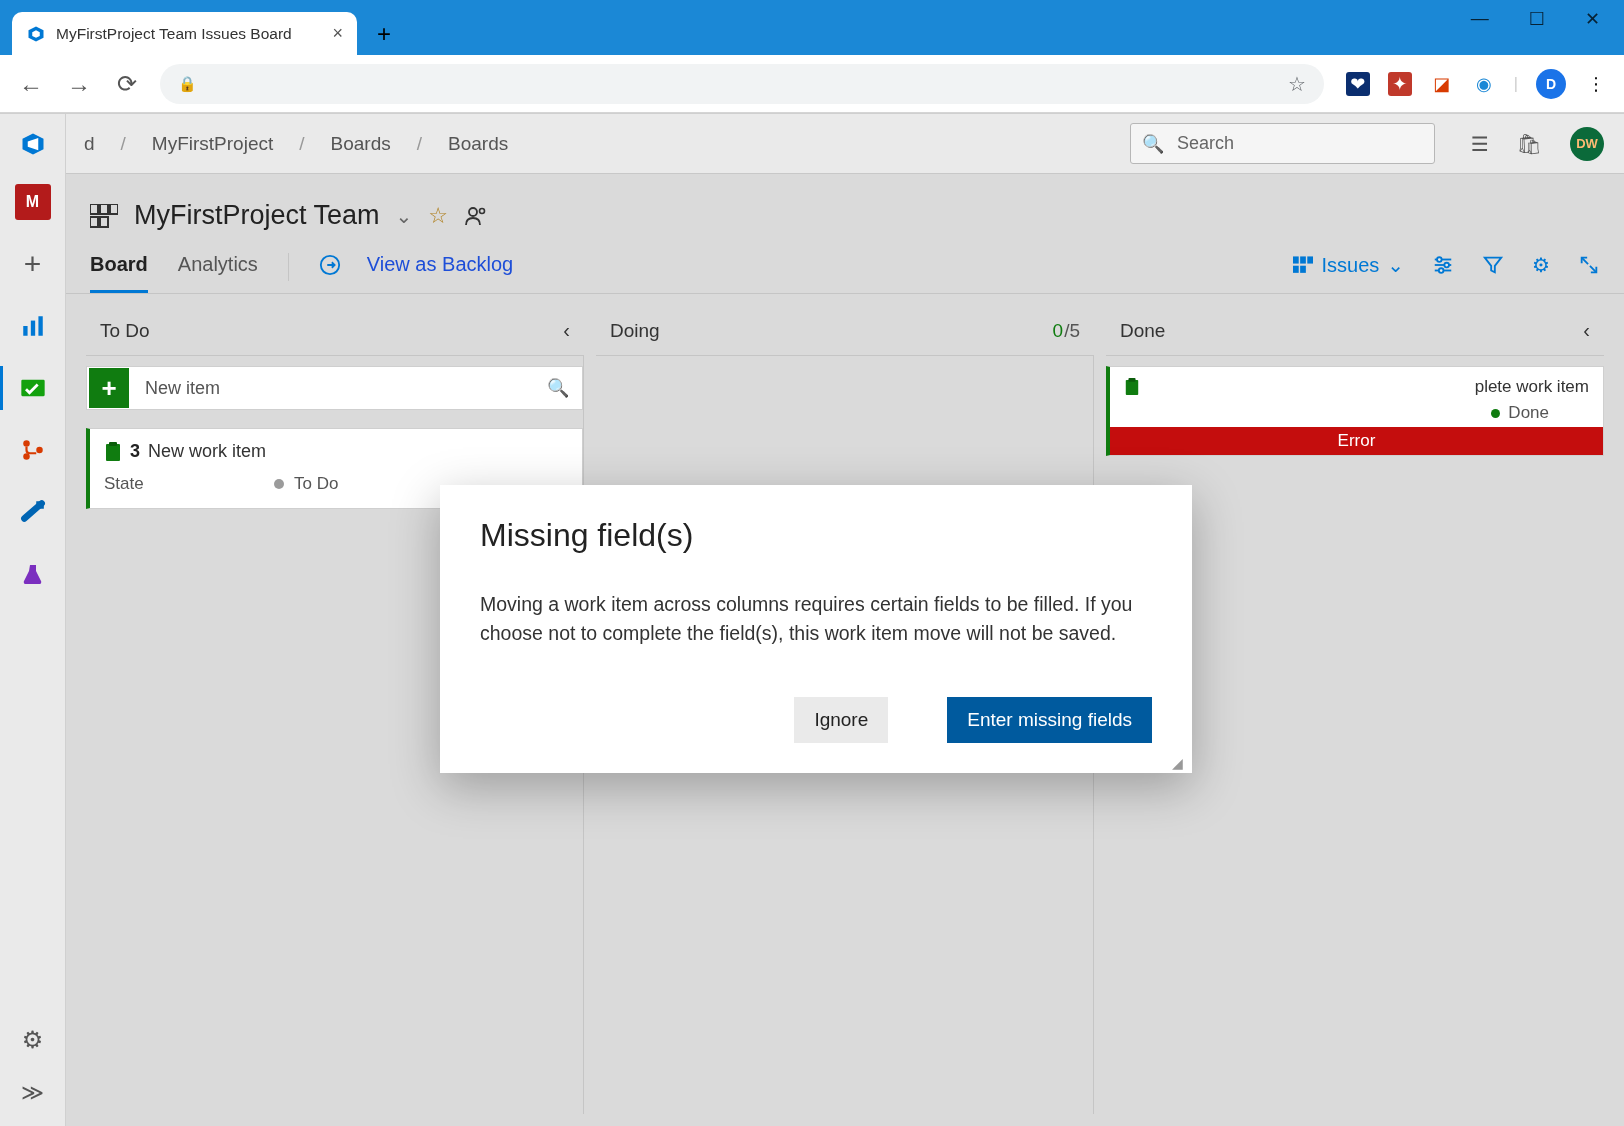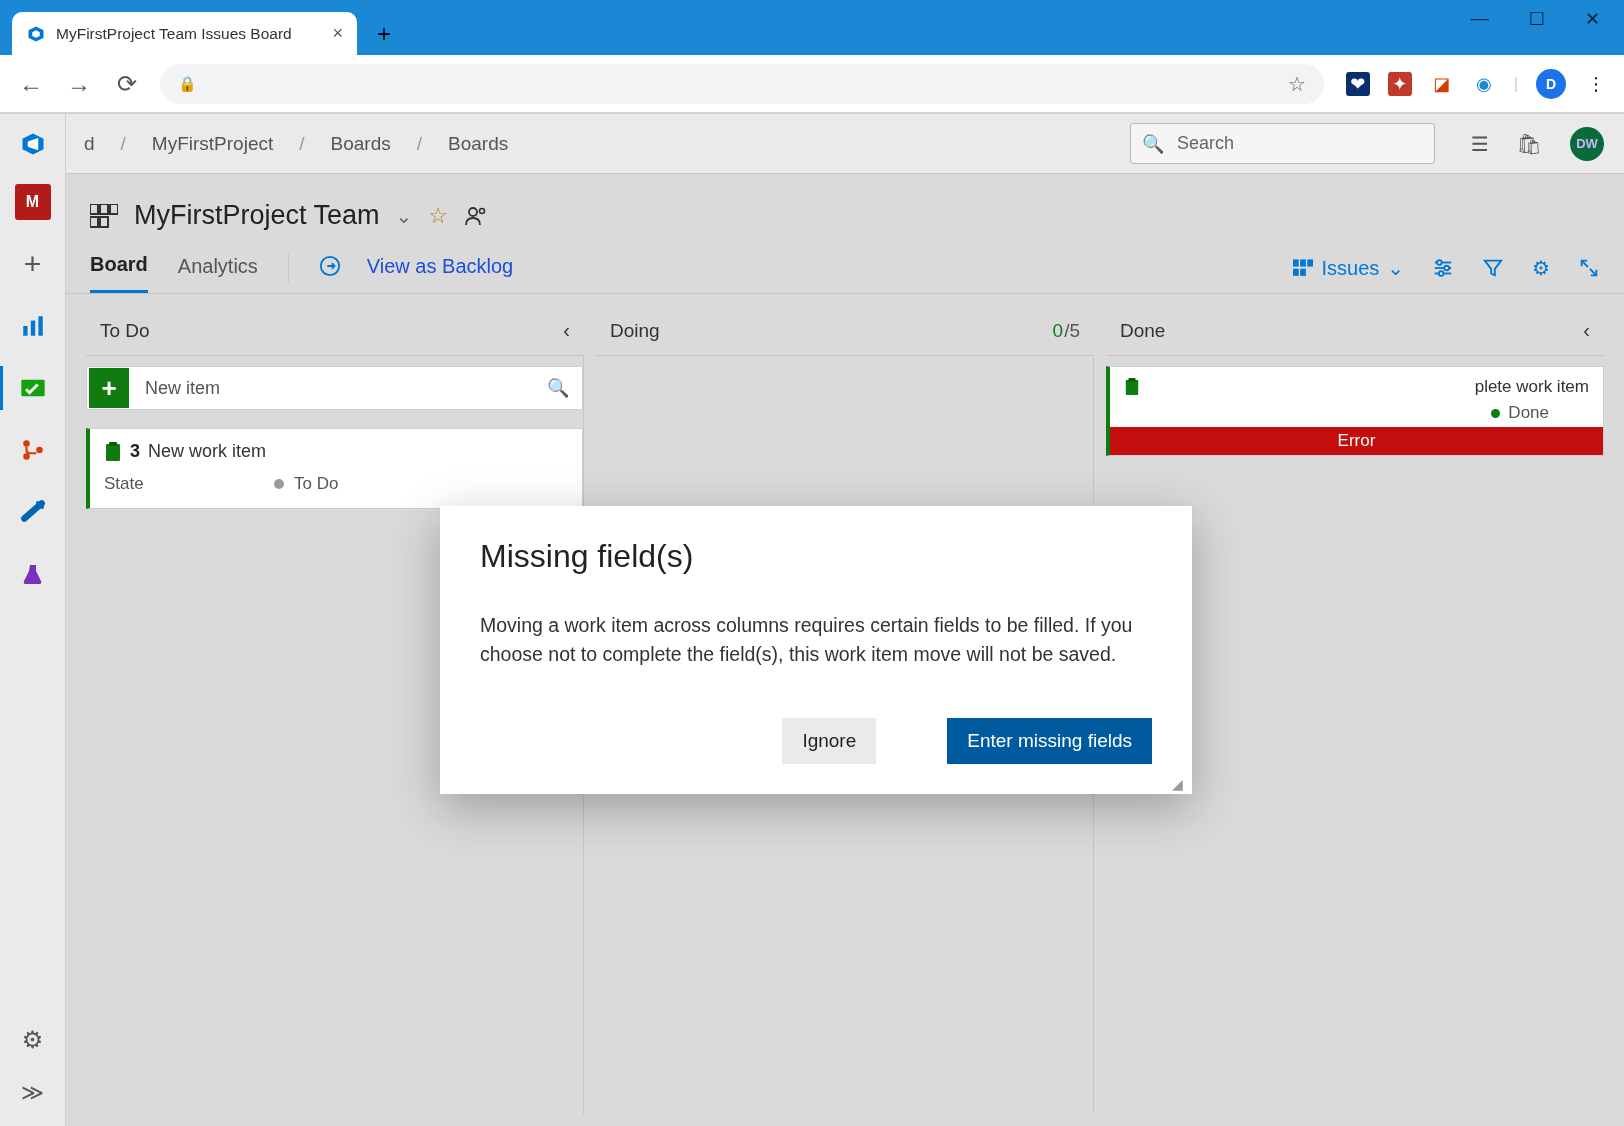--- a/index.html
+++ b/index.html
@@ -136,38 +136,38 @@
     gap: 12px;
     padding: 0 12px;
     font-size: 18px;
     color: #666;
     border-radius: 3px;
   }
   .topbar .top-icons { display: flex; gap: 28px; align-items: center; margin-left: 24px; }
   .topbar .top-icons .ti { font-size: 20px; color: #555; }
   .avatar {
     width: 34px; height: 34px; border-radius: 50%;
-    background: #0b6a3a; color: #c4b5fd;
+    background: #0b6a3a; color: #fdba74;
     display: inline-flex; align-items: center; justify-content: center;
     font-size: 13px; font-weight: 600;
   }
 
   .board-head {
     padding: 26px 24px 0 24px;
     display: flex; align-items: center; gap: 16px;
     font-size: 26px;
     color: #222;
   }
   .board-head .bicon { font-size: 24px; color: #333; }
   .board-head .chev { font-size: 20px; color: #666; }
   .board-head .star { font-size: 22px; color: #b08020; }
   .board-head .people { font-size: 22px; color: #333; }
 
   .tabs-row {
-    display: flex; align-items: center;
+    display: flex; align-items: flex-start;
     padding: 22px 24px 0 24px;
     border-bottom: 1px solid #c5c5c5;
     gap: 30px;
     font-size: 20px;
     color: #555;
   }
   .tabs-row .tabx { padding-bottom: 14px; cursor: pointer; }
   .tabs-row .tabx.selected { color: #222; font-weight: 600; border-bottom: 3px solid #0078d4; }
   .tabs-row .vdiv { width: 1px; height: 28px; background: #c5c5c5; margin-bottom: 10px; }
   .tabs-row .viewlink { color: #1d4ed8; display: flex; align-items: center; gap: 26px; padding-bottom: 14px; cursor: pointer; }
@@ -251,28 +251,28 @@
     text-align: center;
     font-size: 17px;
     padding: 4px 0;
     margin: 4px -14px 0 -14px;
   }
 
   
   .modal {
     position: absolute;
     width: 752px;
-    left: 440px; top: 506px;
+    left: 440px; top: 485px;
     background: #fff;
     box-shadow: 0 14px 46px rgba(0,0,0,.28);
     padding: 32px 40px 30px 40px;
   }
   .modal h1 { font-size: 32px; font-weight: 400; color: #222; }
   .modal p { margin-top: 36px; font-size: 19.5px; line-height: 1.5; color: #333; }
-  .modal .actions { display: flex; justify-content: flex-end; gap: 26px; margin-top: 48px; }
+  .modal .actions { display: flex; justify-content: flex-end; gap: 14px; margin-top: 48px; }
   .modal .btn {
     height: 46px; padding: 0 20px; font-size: 19px;
     display: inline-flex; align-items: center; justify-content: center;
     border: none; cursor: pointer;
   }
   .modal .btn.secondary { background: #eaeaea; color: #222; }
   .modal .btn.primary { background: #005a9e; color: #fff; margin-left: 45px; }
   .modal .resizer {
     position: absolute; right: 4px; bottom: 2px;
     width: 16px; height: 16px; color: #999; font-size: 14px;

